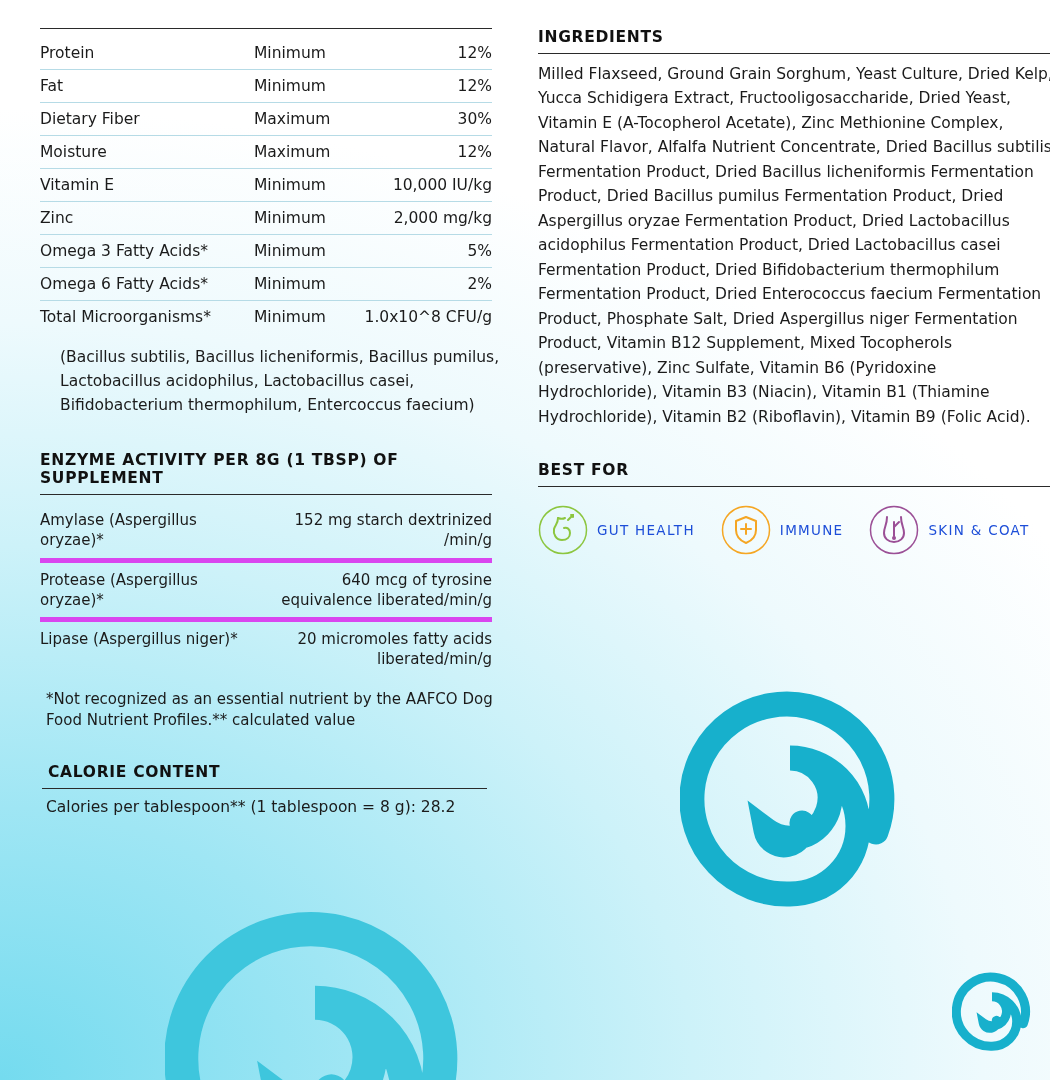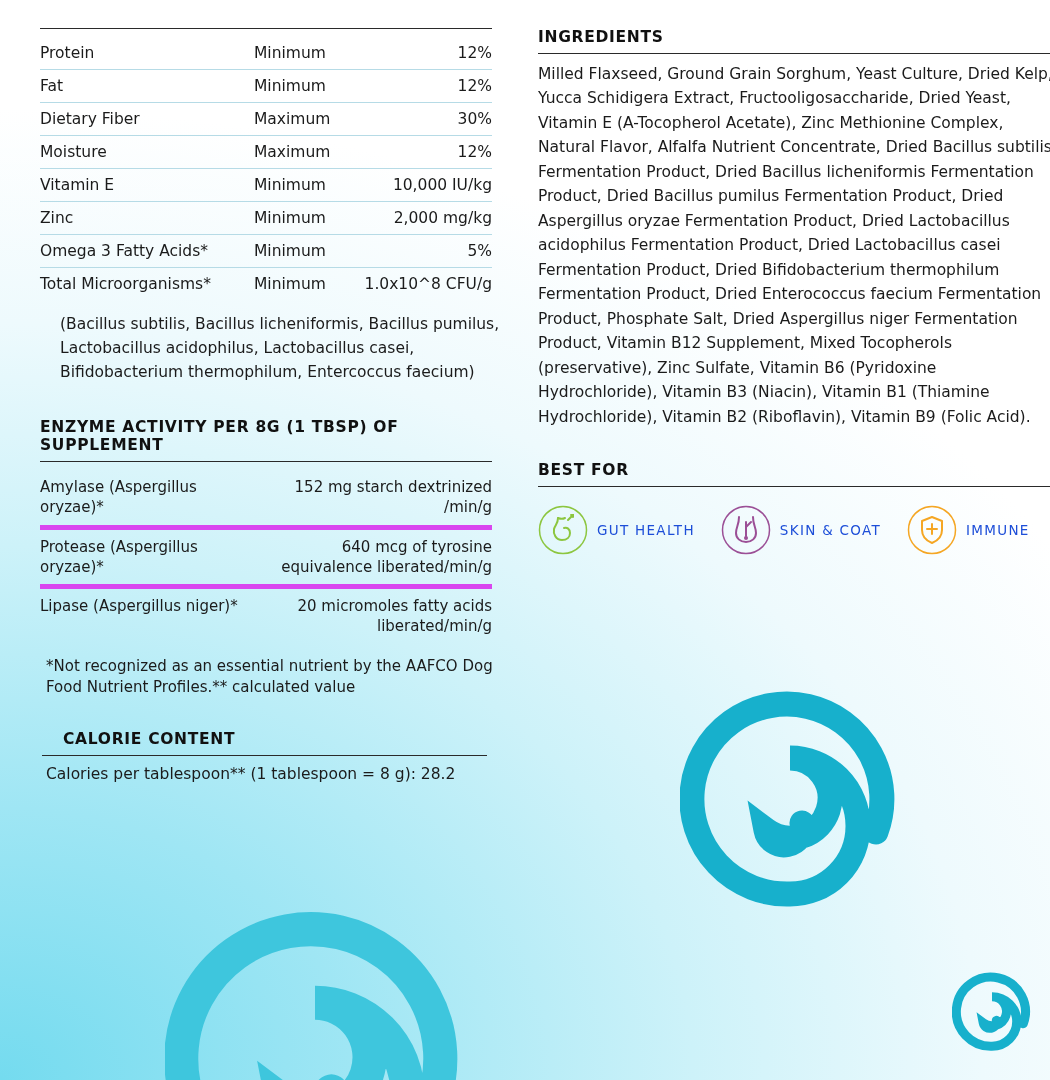--- a/index.html
+++ b/index.html
@@ -114,21 +114,21 @@
 
   .footnote {
     font-size: 15px;
     line-height: 1.42;
     margin: 12px 0 0 6px;
     width: 450px;
   }
 
   
   .calorie-wrap { margin-top: 32px; }
-  .calorie-wrap h2.section-title { margin-left: 23px; }
+  .calorie-wrap h2.section-title { margin-left: 8px; }
   .rule.cal { width: 445px; margin-left: 2px; }
   .calorie-text {
     font-size: 15.5px;
     margin: 9px 0 0 6px;
   }
 
   
   .ingredients-text {
     font-size: 15.5px;
     line-height: 1.58;
@@ -227,20 +227,25 @@
           </tr>
           <tr>
             <td class="ga-name">Zinc</td>
             <td class="ga-qual">Minimum</td>
             <td class="ga-val">2,000 mg/kg</td>
           </tr>
           <tr>
             <td class="ga-name">Omega 3 Fatty Acids*</td>
             <td class="ga-qual">Minimum</td>
             <td class="ga-val">5%</td>
+          </tr>
+          <tr>
+            <td class="ga-name">Omega 6 Fatty Acids*</td>
+            <td class="ga-qual">Minimum</td>
+            <td class="ga-val">2%</td>
           </tr>
           <tr>
             <td class="ga-name">Total Microorganisms*</td>
             <td class="ga-qual">Minimum</td>
             <td class="ga-val">1.0x10^8 CFU/g</td>
           </tr>
         </tbody>
       </table>
       <p class="note">(Bacillus subtilis, Bacillus licheniformis, Bacillus pumilus, Lactobacillus acidophilus, Lactobacillus casei, Bifidobacterium thermophilum, Entercoccus faecium)</p>
     </section>
@@ -291,43 +296,43 @@
         <div class="badge">
           <span class="badge-icon">
             <svg width="50" height="50" viewBox="0 0 50 50">
               <circle cx="25" cy="25" r="23.5" fill="none" stroke="#8cc63f" stroke-width="1.5"></circle>
               <path d="M20 13 C20 19 17 20 16 24 C15 29 18 35 24 35 C29 35 32 32 32 28 C32 24 29 22 26 23" fill="none" stroke="#8cc63f" stroke-width="2" stroke-linecap="round"></path>
               <path d="M20 13 C22.5 14 25 14 27 13" fill="none" stroke="#8cc63f" stroke-width="2" stroke-linecap="round"></path>
               <path d="M30 15 L35 10 M33 10 L35 10 L35 12" fill="none" stroke="#8cc63f" stroke-width="2" stroke-linecap="round"></path>
             </svg>
           </span>
           <span class="badge-label">GUT HEALTH</span>
+        </div>
+
+        <div class="badge">
+          <span class="badge-icon">
+            <svg width="50" height="50" viewBox="0 0 50 50">
+              <circle cx="25" cy="25" r="23.5" fill="none" stroke="#f5a623" stroke-width="1.5"></circle>
+              <path d="M25 12 L35 16 L35 25 C35 32 30 36 25 38 C20 36 15 32 15 25 L15 16 Z" fill="none" stroke="#f5a623" stroke-width="2" stroke-linejoin="round"></path>
+              <path d="M25 19 L25 29 M20 24 L30 24" fill="none" stroke="#f5a623" stroke-width="2" stroke-linecap="round"></path>
+            </svg>
+          </span>
+          <span class="badge-label">IMMUNE</span>
         </div>
 
         <div class="badge">
           <span class="badge-icon">
             <svg width="50" height="50" viewBox="0 0 50 50">
               <circle cx="25" cy="25" r="23.5" fill="none" stroke="#9b4f96" stroke-width="1.5"></circle>
               <path d="M18 12 C18 20 15 22 15 28 C15 33 19 37 25 37 C31 37 35 33 35 28 C35 22 32 20 32 12" fill="none" stroke="#9b4f96" stroke-width="2" stroke-linecap="round"></path>
               <path d="M25 17 L25 31" fill="none" stroke="#9b4f96" stroke-width="2" stroke-linecap="round"></path>
               <path d="M25 22 L30 17" fill="none" stroke="#9b4f96" stroke-width="2" stroke-linecap="round"></path>
               <circle cx="25" cy="33" r="2" fill="#9b4f96"></circle>
             </svg>
           </span>
           <span class="badge-label">SKIN &amp; COAT</span>
         </div>
 
-        <div class="badge">
-          <span class="badge-icon">
-            <svg width="50" height="50" viewBox="0 0 50 50">
-              <circle cx="25" cy="25" r="23.5" fill="none" stroke="#f5a623" stroke-width="1.5"></circle>
-              <path d="M25 12 L35 16 L35 25 C35 32 30 36 25 38 C20 36 15 32 15 25 L15 16 Z" fill="none" stroke="#f5a623" stroke-width="2" stroke-linejoin="round"></path>
-              <path d="M25 19 L25 29 M20 24 L30 24" fill="none" stroke="#f5a623" stroke-width="2" stroke-linecap="round"></path>
-            </svg>
-          </span>
-          <span class="badge-label">IMMUNE</span>
-        </div>
-
       </div>
     </section>
 
   </div>
 </div>
 
 </body></html>

